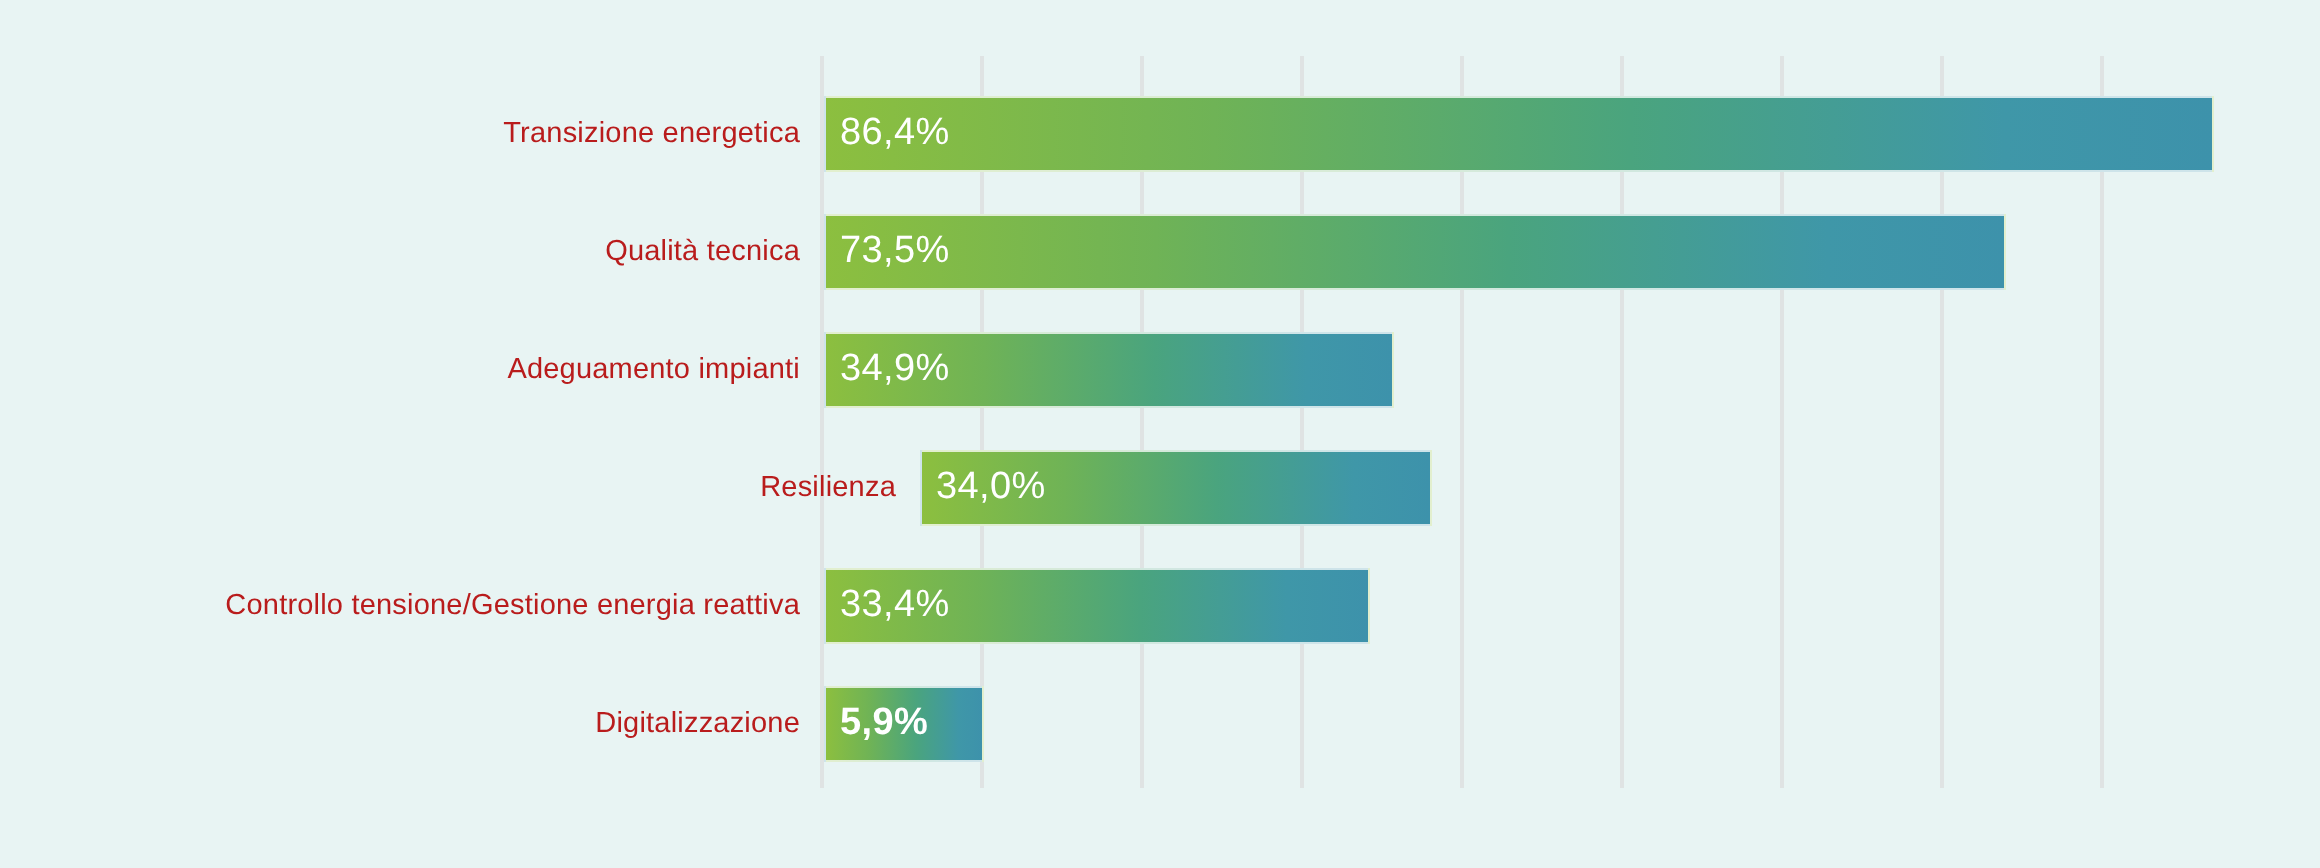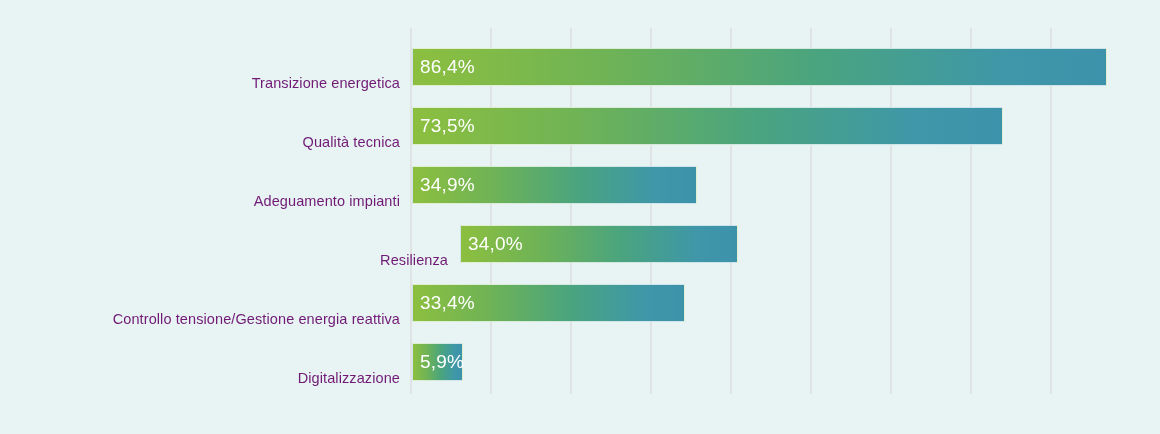--- a/index.html
+++ b/index.html
@@ -60,26 +60,26 @@
   .bar-row {
     position: absolute;
     left: 0;
     width: 1160px;
     height: 38px;
   }
 
   .cat-label {
     position: absolute;
     right: 760px;      
-    top: 16px;
+    top: 0;
     height: 38px;
     line-height: 38px;
     white-space: nowrap;
     font-size: 14.5px;
-    color: #701a75;
+    color: #b91c1c;
     letter-spacing: .1px;
   }
 
   .bar-wrap {
     position: absolute;
     left: 412px;
     top: 0;
     height: 38px;
   }
 
@@ -146,36 +146,36 @@
     <div class="bar-row" style="top:166px;">
       <span class="cat-label">Adeguamento impianti</span>
       <div class="bar-wrap" style="width:285px;text-align:right;">
         <div class="bar"></div>
         <span class="bar-value">34,9%</span>
       </div>
     </div>
 
     <div class="bar-row" style="top:225px;margin-left:48px;">
       <span class="cat-label">Resilienza</span>
-      <div class="bar-wrap" style="width:278px;">
+      <div class="bar-wrap" style="width:256px;">
         <div class="bar"></div>
         <span class="bar-value">34,0%</span>
       </div>
     </div>
 
     <div class="bar-row" style="top:284px;">
       <span class="cat-label">Controllo tensione/Gestione energia reattiva</span>
       <div class="bar-wrap" style="width:273px;">
         <div class="bar"></div>
         <span class="bar-value">33,4%</span>
       </div>
     </div>
 
     <div class="bar-row" style="top:343px;">
       <span class="cat-label">Digitalizzazione</span>
-      <div class="bar-wrap" style="width:51px;">
+      <div class="bar-wrap" style="width:80px;font-weight:bold;">
         <div class="bar"></div>
         <span class="bar-value">5,9%</span>
       </div>
     </div>
 
   </div>
 </div>
 
 </body></html>

